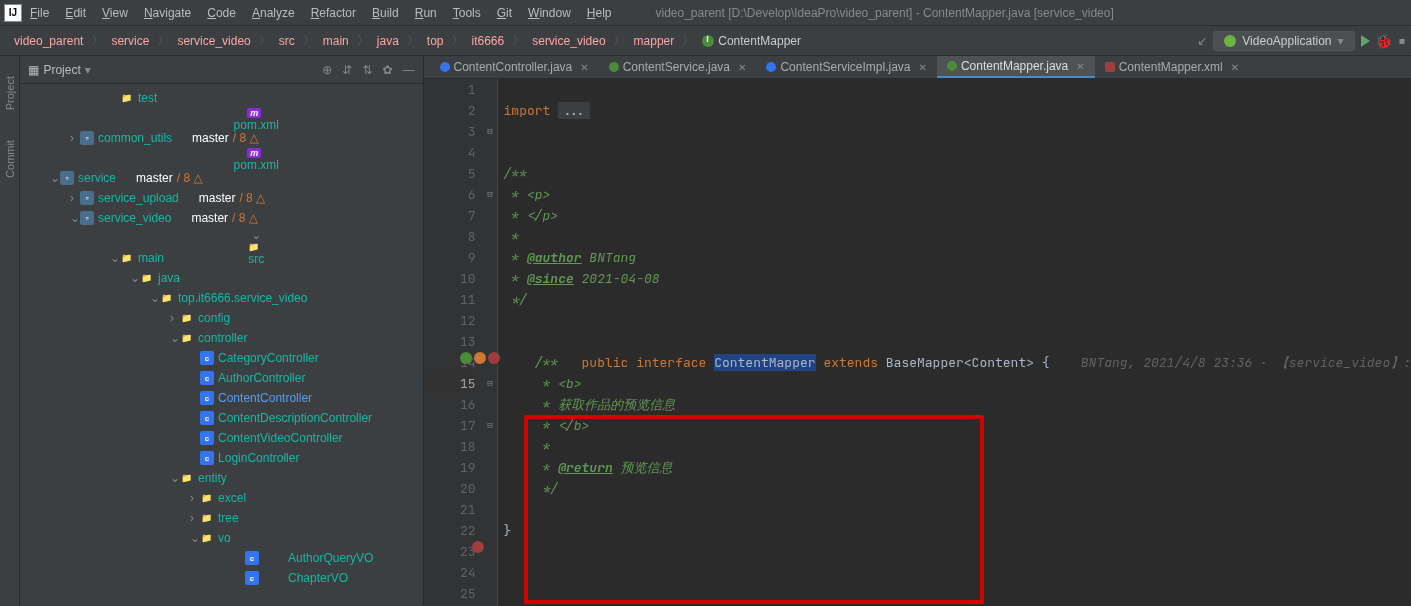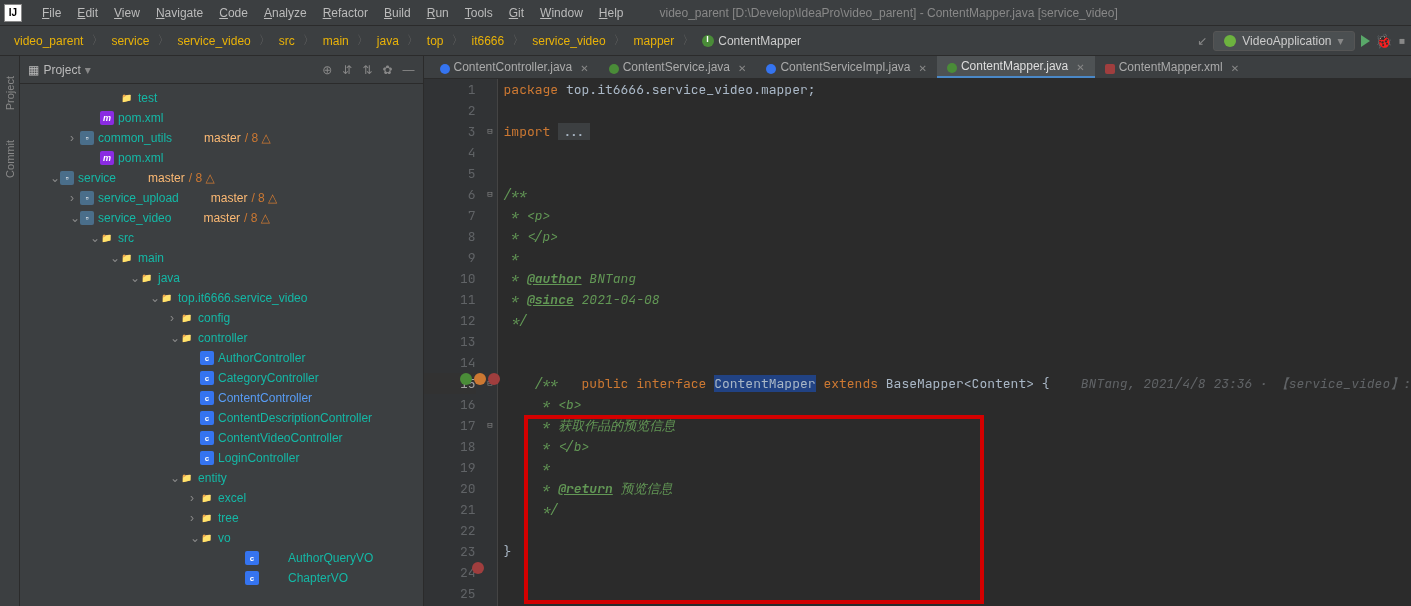--- a/index.html
+++ b/index.html
@@ -24,44 +24,44 @@
 .logo {
   width: 18px; height: 18px;
   background: #fff;
   border: 1px solid #888;
   display: inline-flex;
   align-items: center;
   justify-content: center;
   font-size: 10px;
   font-weight: bold;
   color: #000;
-  margin-right: 12px;
+  margin-right: 0;
 }
 .menuitem {
   padding: 3px 8px;
   color: #bbb;
   cursor: pointer;
 }
 .menuitem u { text-decoration: underline; }
 .window-title {
-  margin-left: 28px;
+  margin-left: 36px;
   color: #888;
   font-size: 12px;
 }
 .navbar {
   display: flex;
   align-items: center;
   height: 30px;
   background: #3c3f41;
   border-bottom: 1px solid #2b2b2b;
   padding: 0 6px;
 }
 .crumb {
   padding: 2px 8px;
-  color: #eab308;
+  color: #fca5a5;
   cursor: pointer;
 }
 .crumb-sep {
   color: #666;
 }
 .crumb-active {
   color: #ccc;
 }
 .crumb-icon-interface {
   width: 12px; height: 12px;
@@ -191,25 +191,25 @@
   font-size: 9px;
   font-weight: bold;
   border-radius: 2px;
 }
 .icon-m { background:#8a2be2; color:#fff; border-radius:2px; font-style:italic;}
 .icon-m::before{content:"m";}
 .icon-class-c { background:#3574f0; color:#fff; border-radius:50%; width:12px; height:12px; }
 .icon-class-c::before{content:"c"; font-size:8px;}
 .tree-row .name { color: #14b8a6; }
 .tree-row .name.highlight { color: #589df6; }
-.tree-row .vcs { color: #fdba74; margin-left:20px;padding-left:12px;}
+.tree-row .vcs { color: #ffffff; margin-left:8px;padding-left:12px;}
 .tree-row .vcs-change { color:#cc7832; margin-left:4px;}
 .indent-1{padding-left:30px;}
 .indent-2{padding-left:50px;}
-.indent-3{padding-left:70px;}
+.indent-3{padding-left:70px;flex-direction:column;}
 .indent-4{padding-left:90px;}
 .indent-5{padding-left:110px;}
 .indent-6{padding-left:130px;}
 .indent-7{padding-left:150px;}
 .indent-8{padding-left:170px;}
 .indent-9{padding-left:190px;gap:25px;}
 .editor {
   flex: 1;
   display: flex;
   flex-direction: column;
@@ -218,21 +218,21 @@
 .tabbar {
   display: flex;
   align-items: center;
   height: 26px;
   background: #3c3f41;
   border-bottom: 1px solid #2b2b2b;
   padding-left: 6px;
 }
 .tab {
   display: flex;
-  align-items: flex-end;
+  align-items: center;
   gap: 4px;
   padding: 3px 10px;
   color: #aaa;
   cursor: pointer;
 }
 .tab.active {
   background: #4e5254;
   border-bottom: 2px solid #4a88c7;
   color: #ddd;
 }
@@ -434,26 +434,26 @@
           <span class="name">config</span>
         </div>
         <div class="tree-row indent-7">
           <span class="expander">⌄</span>
           <span class="icon">📁</span>
           <span class="name">controller</span>
         </div>
         <div class="tree-row indent-8">
           <span class="expander"></span>
           <span class="icon icon-class-c"></span>
+          <span class="name">CategoryController</span>
+        </div>
+        <div class="tree-row indent-8">
+          <span class="expander"></span>
+          <span class="icon icon-class-c"></span>
           <span class="name">AuthorController</span>
-        </div>
-        <div class="tree-row indent-8">
-          <span class="expander"></span>
-          <span class="icon icon-class-c"></span>
-          <span class="name">CategoryController</span>
         </div>
         <div class="tree-row indent-8">
           <span class="expander"></span>
           <span class="icon icon-class-c"></span>
           <span class="name highlight">ContentController</span>
         </div>
         <div class="tree-row indent-8">
           <span class="expander"></span>
           <span class="icon icon-class-c"></span>
           <span class="name">ContentDescriptionController</span>
@@ -580,21 +580,20 @@
           <div></div>
           <div></div>
           <div></div>
           <div></div>
           <div></div>
           <div></div>
           <div></div>
           <div></div>
         </div>
       <div class="code" id="code">
-        <div class="code-line"><span class="kw">package </span><span>top.it6666.service_video.mapper;</span></div>
         <div class="code-line"></div>
         <div class="code-line"><span class="kw">import </span><span class="grey-box">...</span></div>
         <div class="code-line"></div>
         <div class="code-line"></div>
         <div class="code-line doc">/**</div>
         <div class="code-line doc"> * &lt;p&gt;</div>
         <div class="code-line doc"> * &lt;/p&gt;</div>
         <div class="code-line doc"> *</div>
         <div class="code-line"><span class="doc"> * </span><span class="doc-tag">@author</span><span class="doc"> BNTang</span></div>
         <div class="code-line"><span class="doc"> * </span><span class="doc-tag">@since</span><span class="doc"> 2021-04-08</span></div>

